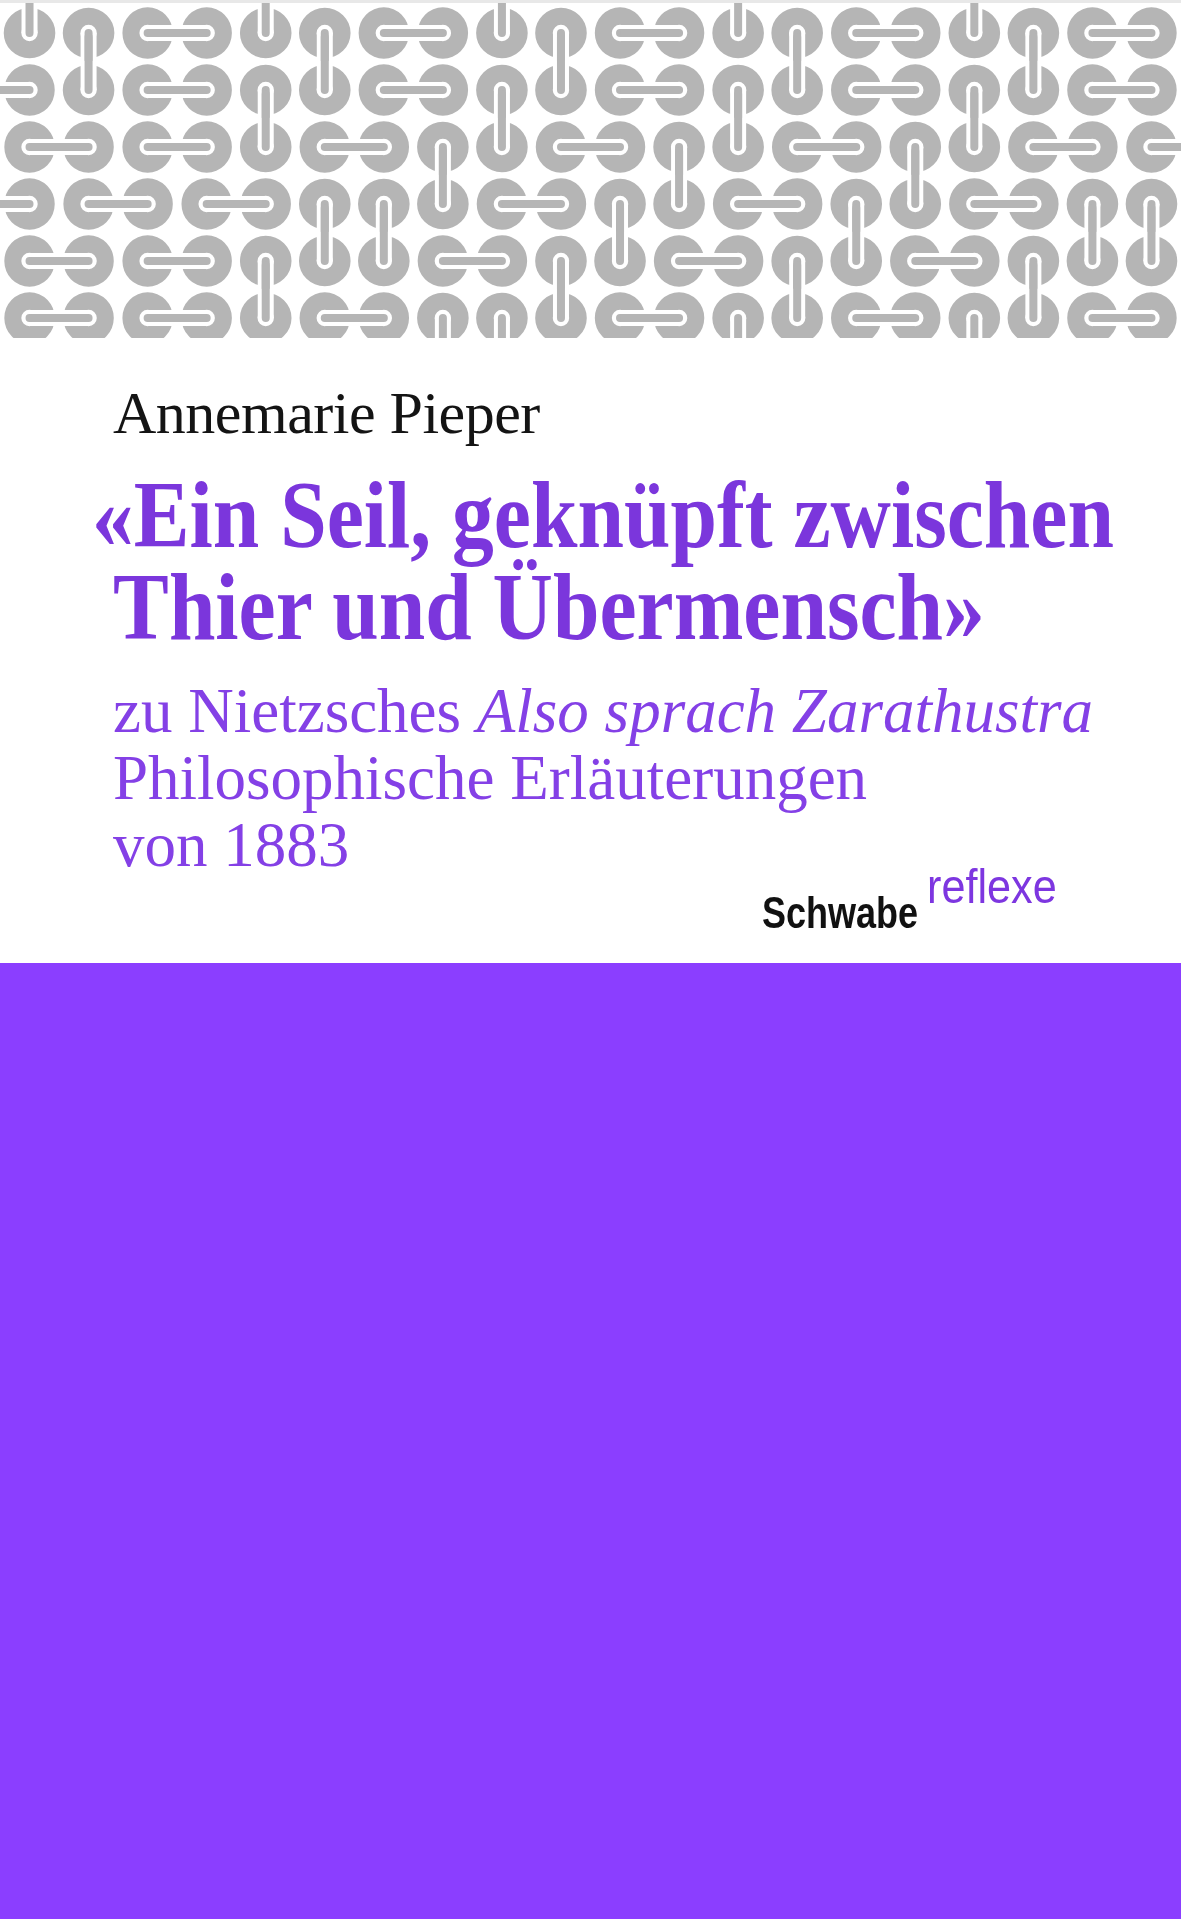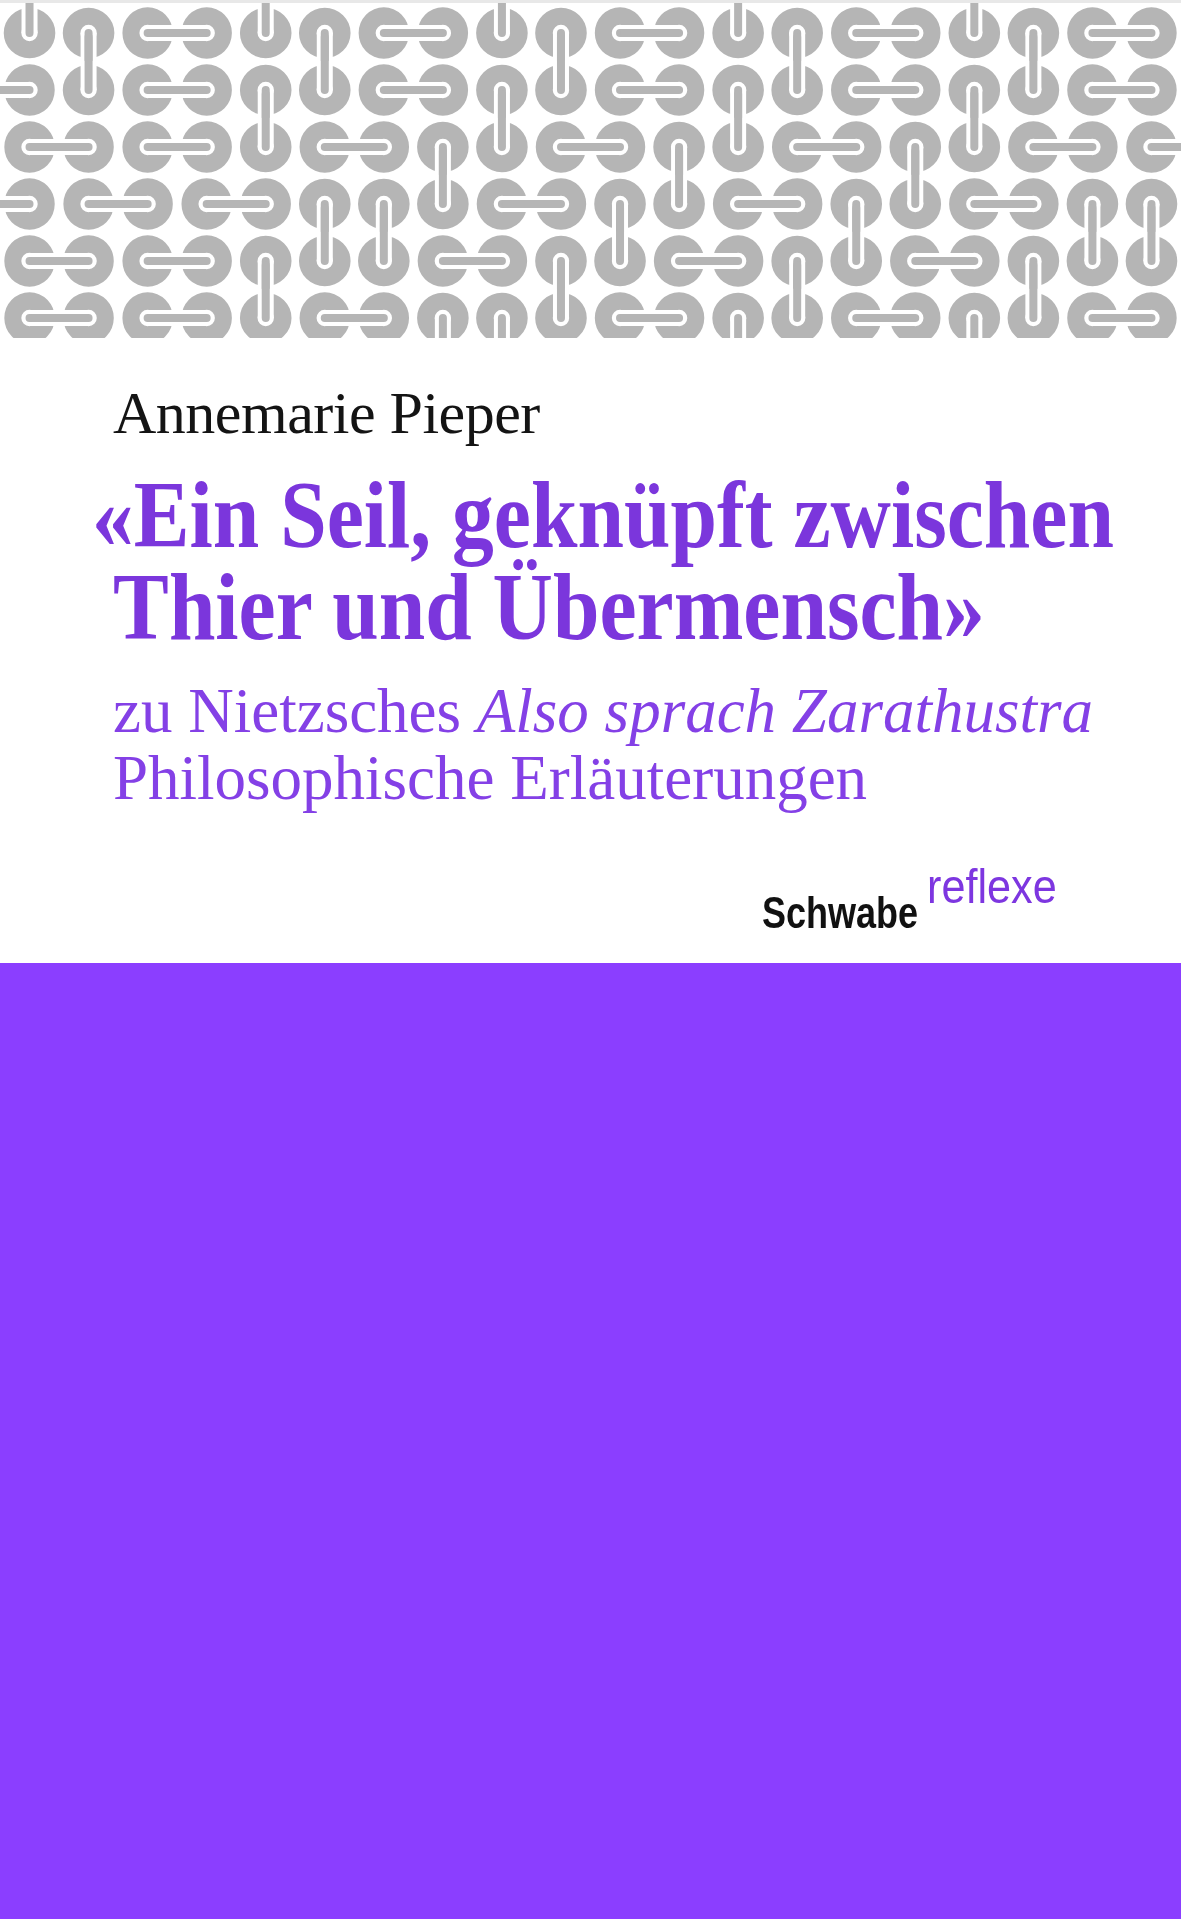--- a/index.html
+++ b/index.html
@@ -696,20 +696,21 @@
   <div class="author">Annemarie Pieper</div>
 
   <div class="title">
     <div class="line1">«Ein Seil, geknüpft zwischen</div>
     <div class="line2">Thier und Übermensch»</div>
   </div>
 
   <div class="subtitle">
     <div><span>zu Nietzsches </span><em>Also sprach Zarathustra</em></div>
     <div>Philosophische Erläuterungen</div>
+    <div>von 1883</div>
   </div>
 
   <div class="publisher-name">Schwabe</div>
   <div class="series-name">reflexe</div>
 
   <div class="purple-block"></div>
 
 </div>
 
 </body></html>

